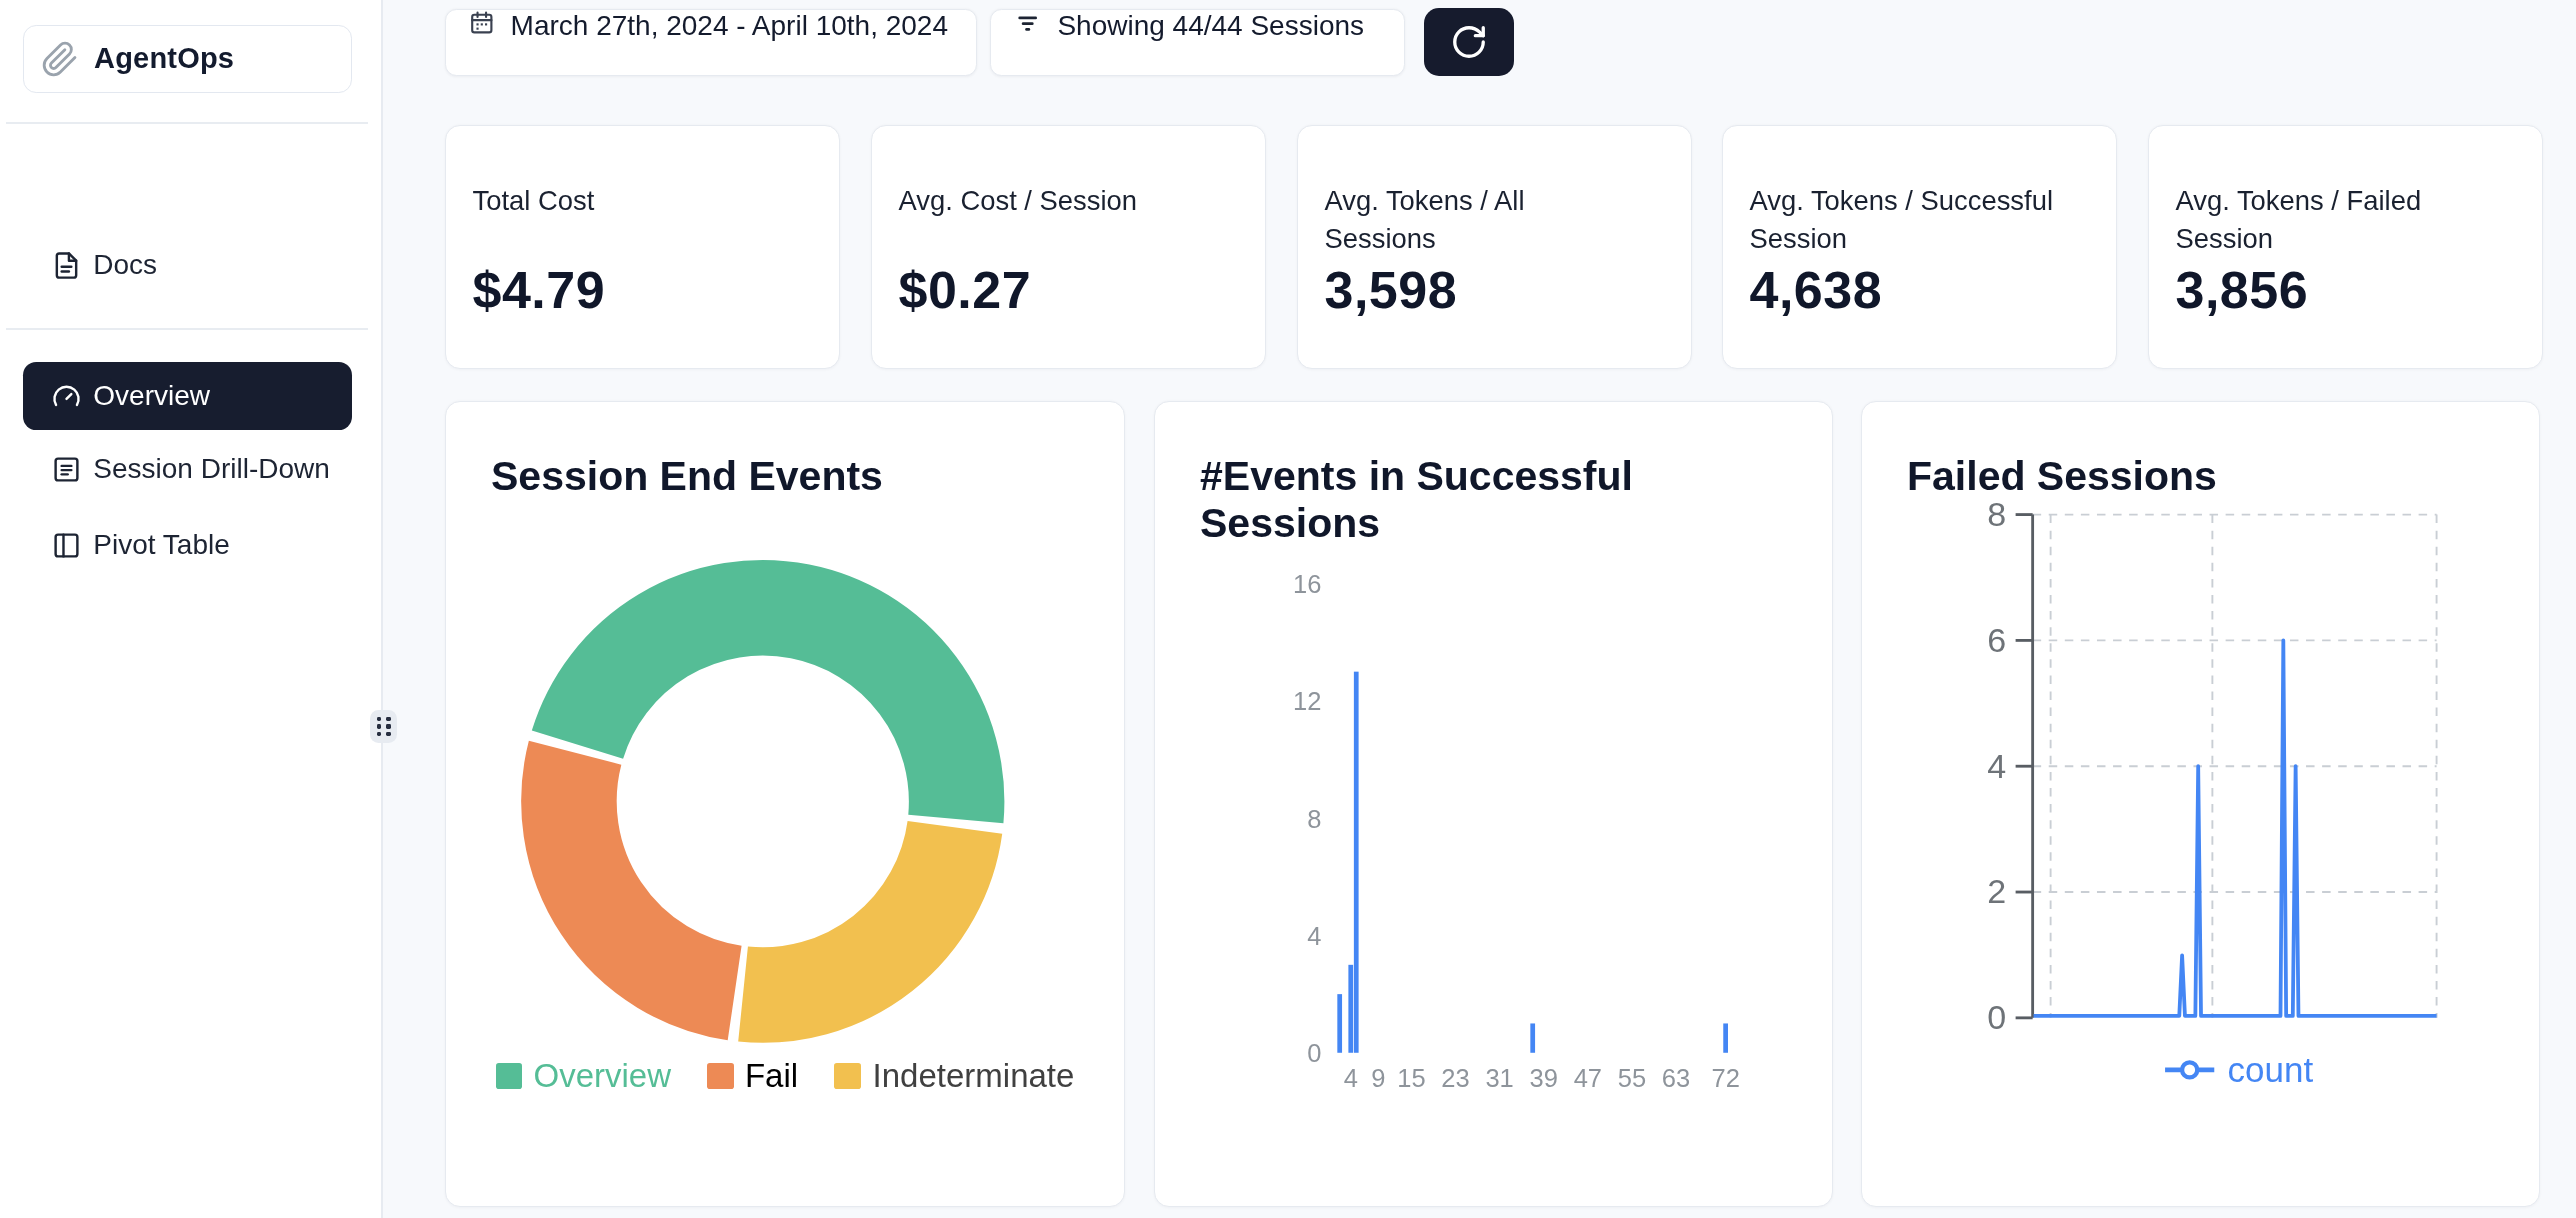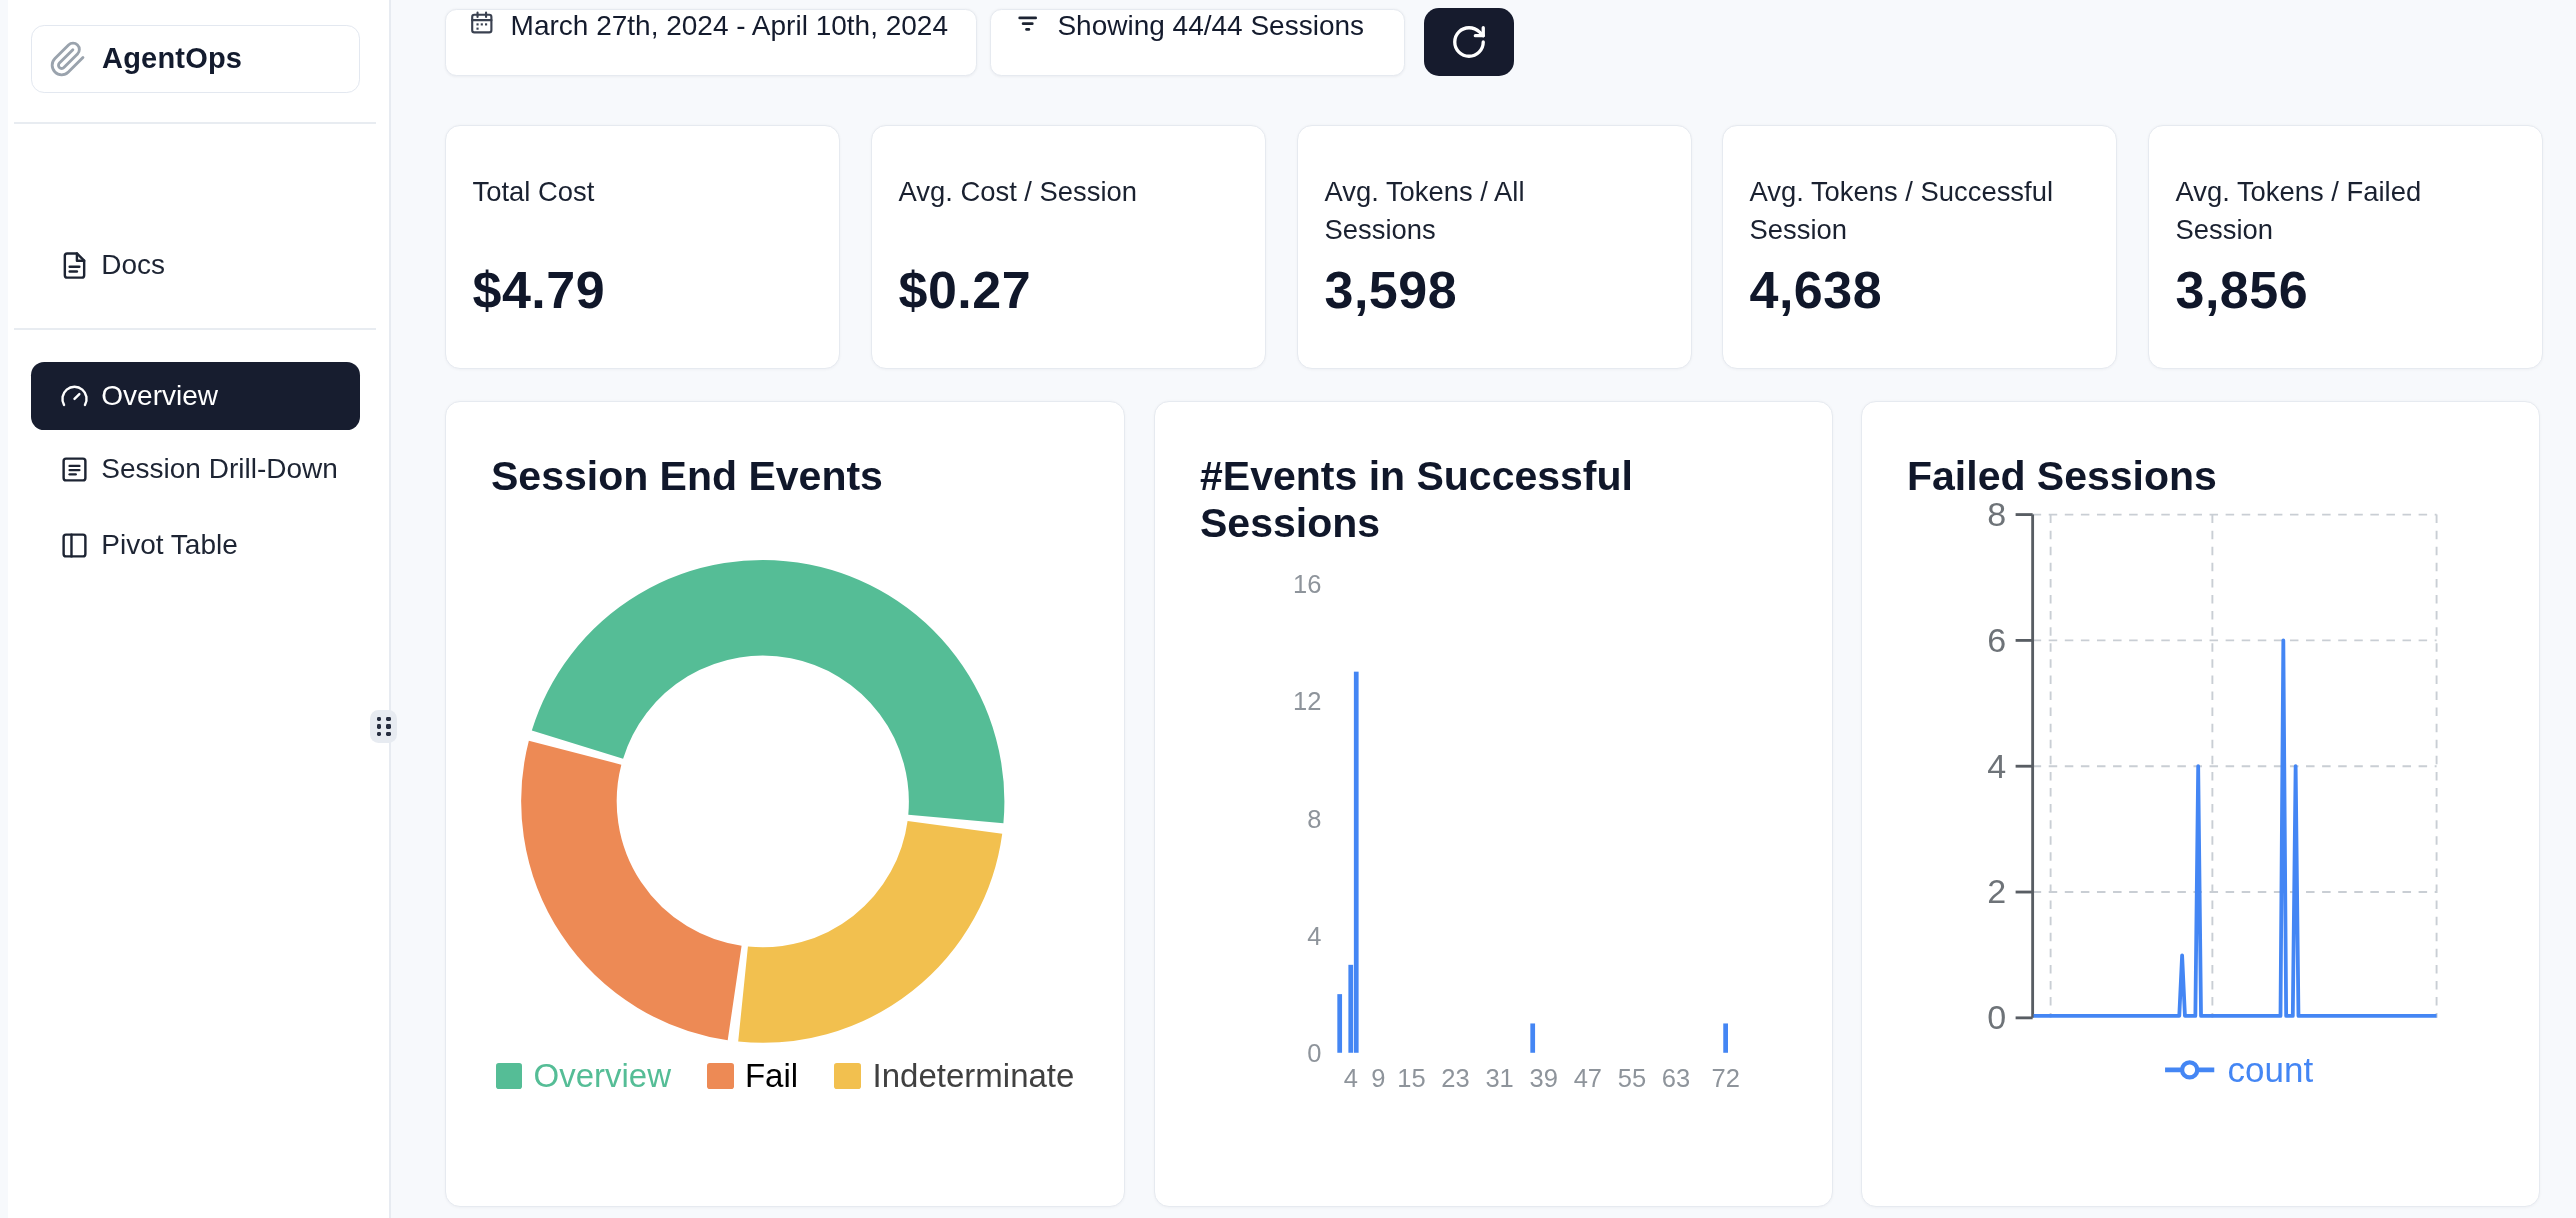--- a/index.html
+++ b/index.html
@@ -7,21 +7,21 @@
     width:2576px;height:1219px;position:relative;overflow:hidden;
     background:#f7f9fc;color:#131b2e;
     font-family:"Liberation Sans", sans-serif;
     -webkit-font-smoothing:antialiased;
   }
   .abs{position:absolute;box-sizing:border-box;}
   svg{display:block;}
   svg text{font-family:"Liberation Sans", sans-serif;}
 
   
-  .sidebar{left:0;top:0;width:383px;height:1219px;background:#ffffff;border-right:2.8px solid #e7ebf1;margin-left:8px;}
+  .sidebar{left:0;top:0;width:383px;height:1219px;background:#ffffff;border-right:2.8px solid #e7ebf1;}
   .logo-box{left:23px;top:24.6px;width:329px;height:68px;border:1.9px solid #e3e8f0;border-radius:13.2px;
     display:flex;align-items:center;gap:15px;padding-left:17px;background:#fff;}
   .logo-text{font-size:29px;font-weight:bold;color:#131b2e;letter-spacing:0.2px;}
   .sb-divider{left:5.7px;width:362px;height:1.9px;background:#e8ecf1;}
   .nav-item{left:0;width:383px;height:64px;display:flex;align-items:center;gap:12.3px;padding-left:52px;
     font-size:28px;color:#1d2433;cursor:pointer;}
   .nav-item svg{flex:0 0 auto;}
   .nav-pill{left:23px;width:329px;height:68px;border-radius:13.2px;background:#171d2f;color:#ffffff;
     display:flex;align-items:center;gap:12.3px;padding-left:29px;font-size:28px;cursor:pointer;}
   .grip{left:370px;top:710px;width:27.4px;height:33px;border-radius:8.5px;background:#e7ebf1;
@@ -33,21 +33,21 @@
   .btn{background:#fff;border:1.9px solid #e6eaf0;border-radius:11.4px;box-shadow:0 0.9px 2.8px rgba(16,24,40,.05);
     display:flex;align-items:flex-start;gap:16px;font-size:28px;color:#141b2d;cursor:pointer;padding:0 23px;}
   .date-btn{left:445px;top:8.5px;width:532px;height:67px;}
   .filter-btn{left:990px;top:8.5px;width:415px;height:67px;}
   .refresh-btn{left:1424px;top:7.6px;width:90px;height:68px;background:#161b2d;border-radius:15px;
     display:flex;align-items:center;justify-content:center;cursor:pointer;border:none;}
 
   
   .card{background:#fff;border:1.9px solid #e6eaf0;border-radius:15px;box-shadow:0 0.9px 2.8px rgba(16,24,40,.04);}
   .stat-card{top:125px;width:395px;height:244px;}
-  .stat-label{position:absolute;left:26.5px;top:47px;width:312px;font-size:27.4px;line-height:38px;color:#1a2130;}
+  .stat-label{position:absolute;left:26.5px;top:56px;width:312px;font-size:27.4px;line-height:38px;color:#1a2130;}
   .stat-value{position:absolute;left:26.5px;top:134px;font-size:52px;font-weight:bold;color:#10172a;letter-spacing:0.5px;}
 
   
   .chart-card{top:401px;height:806px;}
   .chart-title{position:absolute;left:45px;top:51px;font-size:41px;line-height:47px;font-weight:bold;color:#10172a;max-width:549px;}
   .donut-legend{position:absolute;left:0;top:655px;width:100%;display:flex;justify-content:center;
     align-items:center;gap:36px;font-size:33px;}
   .donut-legend .item{display:flex;align-items:center;gap:11.4px;cursor:pointer;}
   .donut-legend .swatch{width:26.5px;height:26.5px;border-radius:2.8px;display:inline-block;}
 </style>

